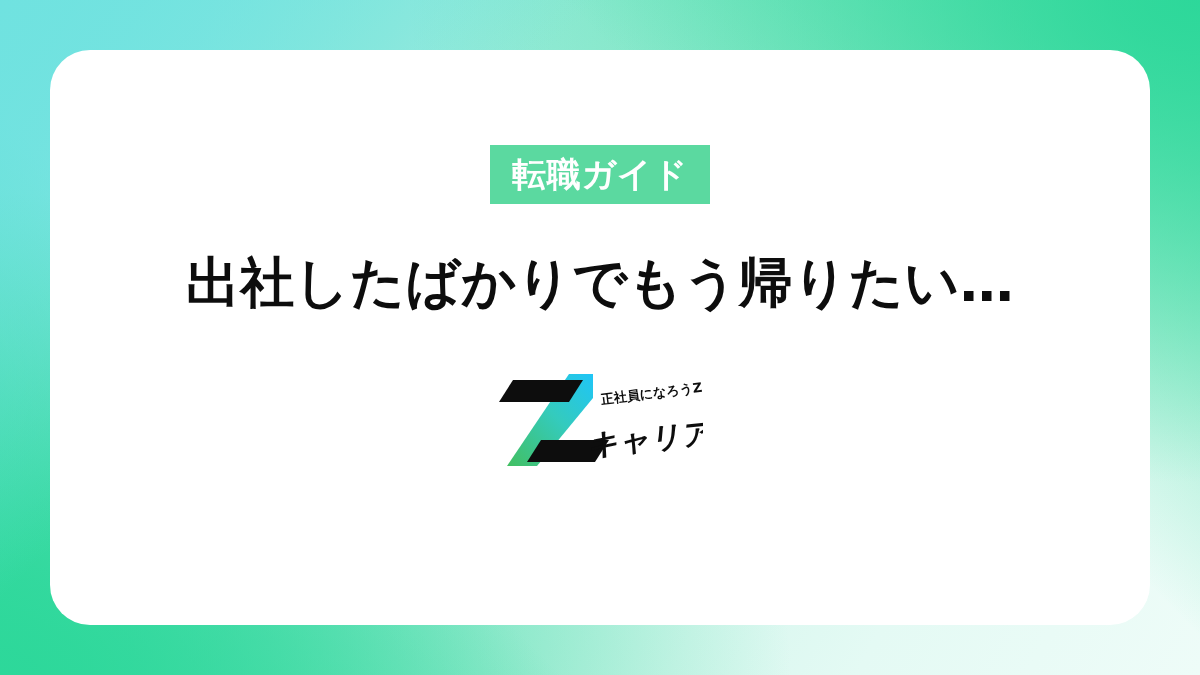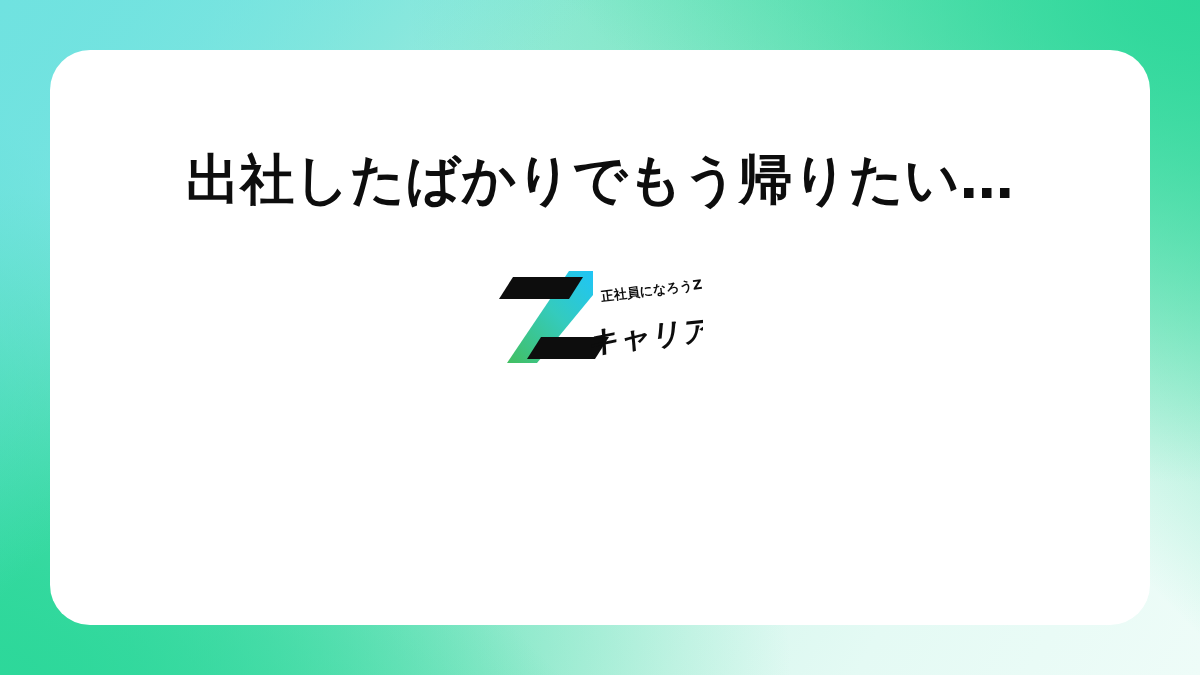--- a/index.html
+++ b/index.html
@@ -69,20 +69,21 @@
     font-size: 34px;
     font-weight: 700;
     line-height: 1;
     letter-spacing: 0.02em;
     padding: 12px 22px 13px 22px;
     border-radius: 0;
     white-space: nowrap;
   }
 
   .title-block {
+    margin-top: 44px;
     text-align: center;
     color: #0d0d0d;
     font-weight: 700;
     font-size: 54px;
     line-height: 1.30;
     letter-spacing: 0.005em;
     white-space: nowrap;
   }
   .title-line {
     display: block;
@@ -102,20 +103,21 @@
   }
 </style>
 </head>
 <body>
 
 <div class="ogp-canvas">
   <div class="bg-tint"></div>
 
   <div class="card">
 
+    <div class="category-badge">転職ガイド</div>
 
     <div class="title-block">
       <span class="title-line">出社したばかりでもう帰りたい…</span>
     </div>
 
     <div class="logo">
       <svg viewBox="0 0 206 96" xmlns="http://www.w3.org/2000/svg">
         <defs>
           <linearGradient id="zgrad" x1="1" y1="0" x2="0" y2="1">
             <stop offset="0%" stop-color="#1fc5f7"></stop>

